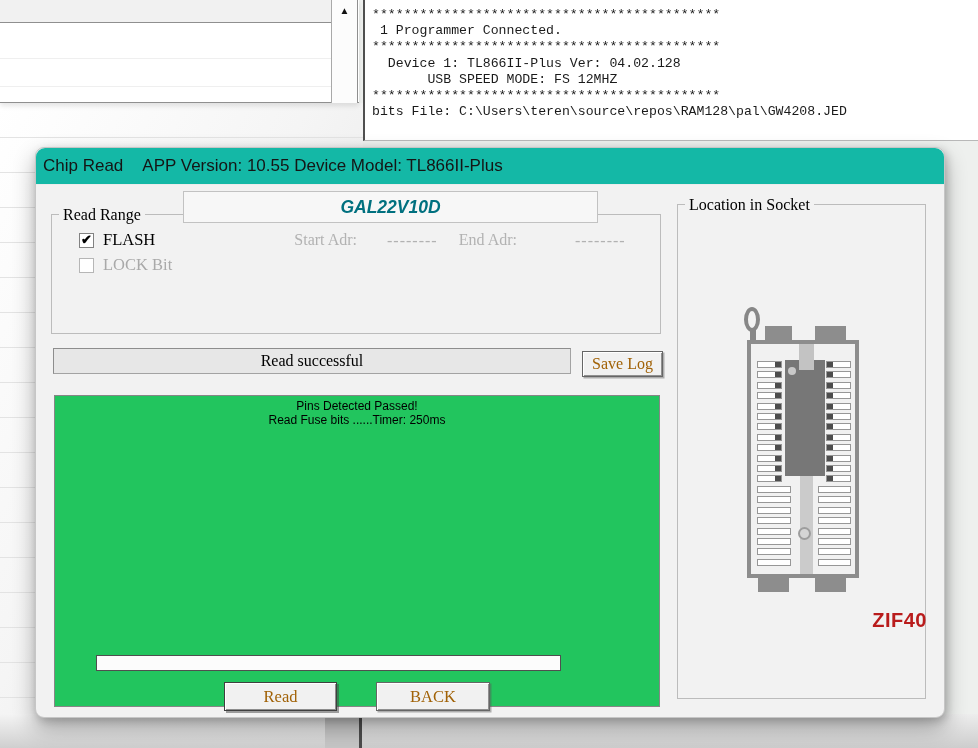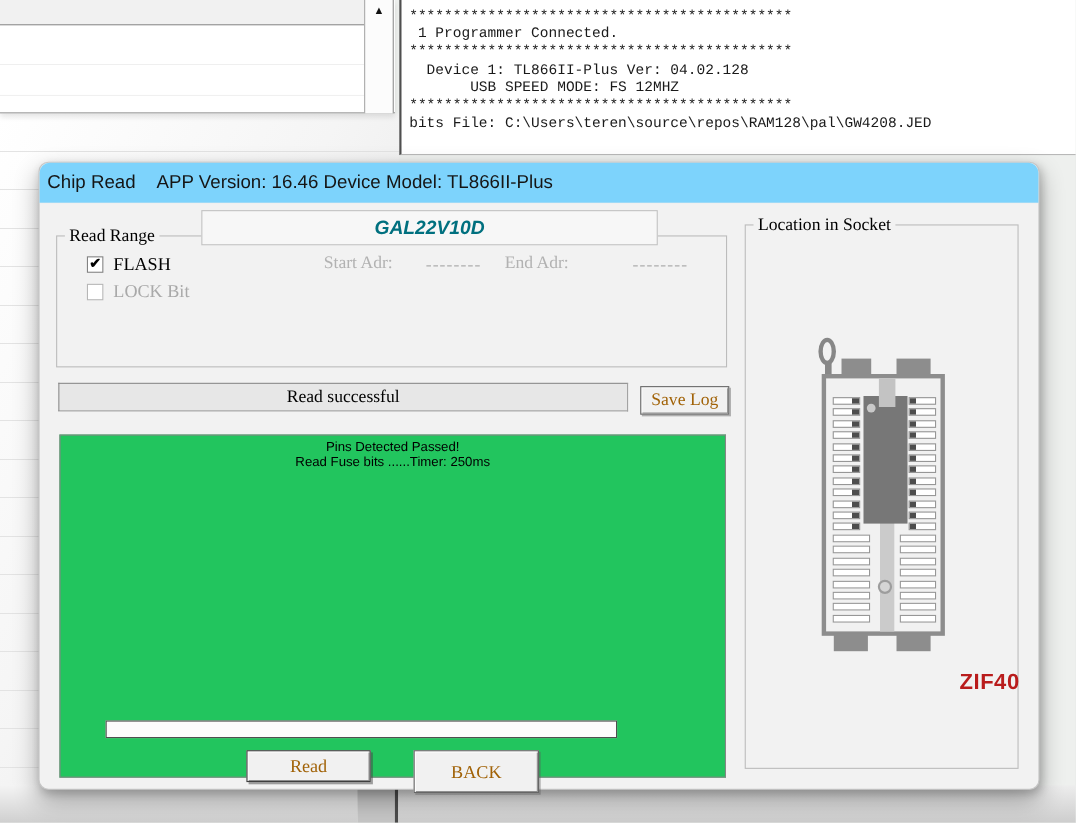--- a/index.html
+++ b/index.html
@@ -33,21 +33,21 @@
   .bottom-strip { position:absolute; left:0; top:714px; width:978px; height:34px; }
   .bs-left  { position:absolute; left:0;   top:0; width:325px; height:34px; background:linear-gradient(#f4f4f4,#cfcfcf); }
   .bs-col   { position:absolute; left:325px; top:0; width:34px; height:34px; background:#c6c6c6; }
   .bs-line  { position:absolute; left:359px; top:0; width:3px;  height:34px; background:#4c4c4c; }
   .bs-right { position:absolute; left:362px; top:0; width:616px; height:34px; background:linear-gradient(#ededed,#cdcdcd); }
 
   
   .dialog { position:absolute; left:35px; top:147px; width:910px; height:571px; background:#f2f2f2;
             border:1px solid #c6c6c6; border-radius:9px; z-index:5;
             box-shadow:0 10px 22px rgba(0,0,0,.30), 2px 3px 8px rgba(0,0,0,.18); }
-  .titlebar { position:absolute; left:0; top:0; width:100%; height:37px; background:#7dd3fc;
+  .titlebar { position:absolute; left:0; top:0; width:100%; height:37px; background:#14b8a6;
               border-bottom:1px solid #ececec; border-radius:9px 9px 0 0; display:flex; align-items:center;
               gap:19px; padding-left:7px; font-size:17px; color:#151515; }
 
   .chip-tab { position:absolute; left:147px; top:43px; width:415px; height:32px; background:#f7f7f7;
               border:1px solid #c2c2c2; z-index:3; display:flex; align-items:center; justify-content:center;
               font-weight:bold; font-style:italic; font-size:17.5px; }
 
   .groupbox { position:absolute; border:1px solid #bcbcbc; }
   .gb-label { position:absolute; top:-10px; left:7px; background:#f2f2f2; padding:0 4px;
               font-family:"Liberation Serif",serif; font-size:16px; line-height:19px; color:#000; white-space:nowrap; }
@@ -70,21 +70,21 @@
   .status-bar { position:absolute; left:17px; top:200px; width:518px; height:26px; background:#e7e7e7;
                 border:1px solid #a3a3a3; border-top-color:#8d8d8d; border-left-color:#8d8d8d;
                 text-align:center; line-height:24px; font-family:"Liberation Serif",serif; font-size:16px; color:#000; }
 
   .btn { position:absolute; font-family:"Liberation Serif",serif; background:#f1f1f1; color:#a16207;
          border:1px solid #666; box-shadow:inset 1px 1px 0 #fff, inset -1px -1px 0 #909090,
          1.5px 1.5px 0 rgba(90,90,90,.45); cursor:default; }
   .save-log { left:546px; top:203px; width:81px; height:26px; font-size:16px; }
   .read-btn { left:188px; top:534px; width:113px; height:29px; font-size:16.5px; border-color:#3f3f3f;
               box-shadow:inset 1px 1px 0 #fff, inset -1px -1px 0 #8d8d8d, 2px 2px 0 rgba(70,70,70,.5); }
-  .back-btn { left:340px; top:534px; width:114px; height:39px; font-size:16.5px; }
+  .back-btn { left:340px; top:534px; width:114px; height:29px; font-size:16.5px; }
 
   .log-area { position:absolute; left:18px; top:247px; width:606px; height:312px; background:#22c55e;
               border:1px solid #868686; padding:3px 5px; font-size:12px; line-height:14px; color:#000; overflow:hidden;text-align:center; }
   .progress { position:absolute; left:60px; top:507px; width:465px; height:16px; background:#fcfcfc;
               border:1px solid #4f4f4f; }
   .progress-fill { height:100%; background:#39b54a; width:0; }
 
   
   .socket-group { left:641px; top:56px; width:249px; height:495px; }
   .sk { position:absolute; }
@@ -135,21 +135,21 @@
     <div class="bs-left"></div>
     <div class="bs-col"></div>
     <div class="bs-line"></div>
     <div class="bs-right"></div>
   </div>
 
   <div class="dialog">
 
     <div class="titlebar">
       <span class="title">Chip Read</span>
-      <span class="subtitle">APP Version: 16.46 Device Model: TL866II-Plus</span>
+      <span class="subtitle">APP Version: 10.55 Device Model: TL866II-Plus</span>
     </div>
 
     <div class="chip-tab">
       <span style="color: rgb(0, 112, 127);">GAL22V10D</span>
     </div>
 
     <div class="groupbox read-range">
       <span class="gb-label">Read Range</span>
       <div class="cb-row flash">
         <span class="checkbox">

